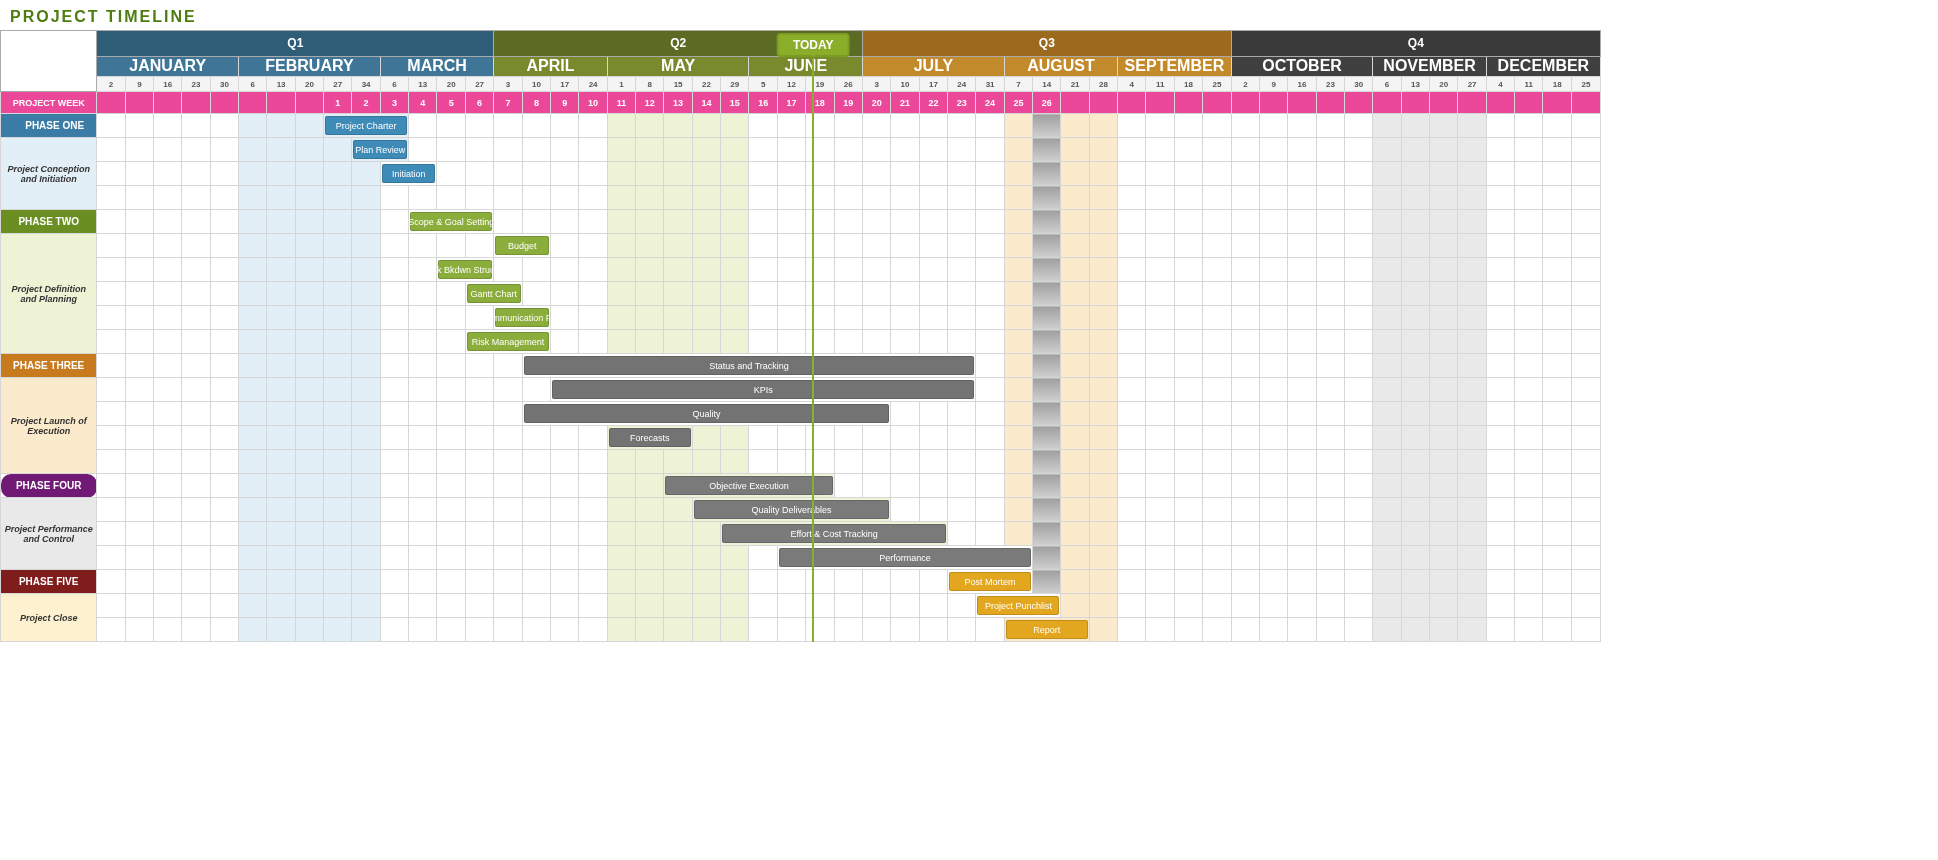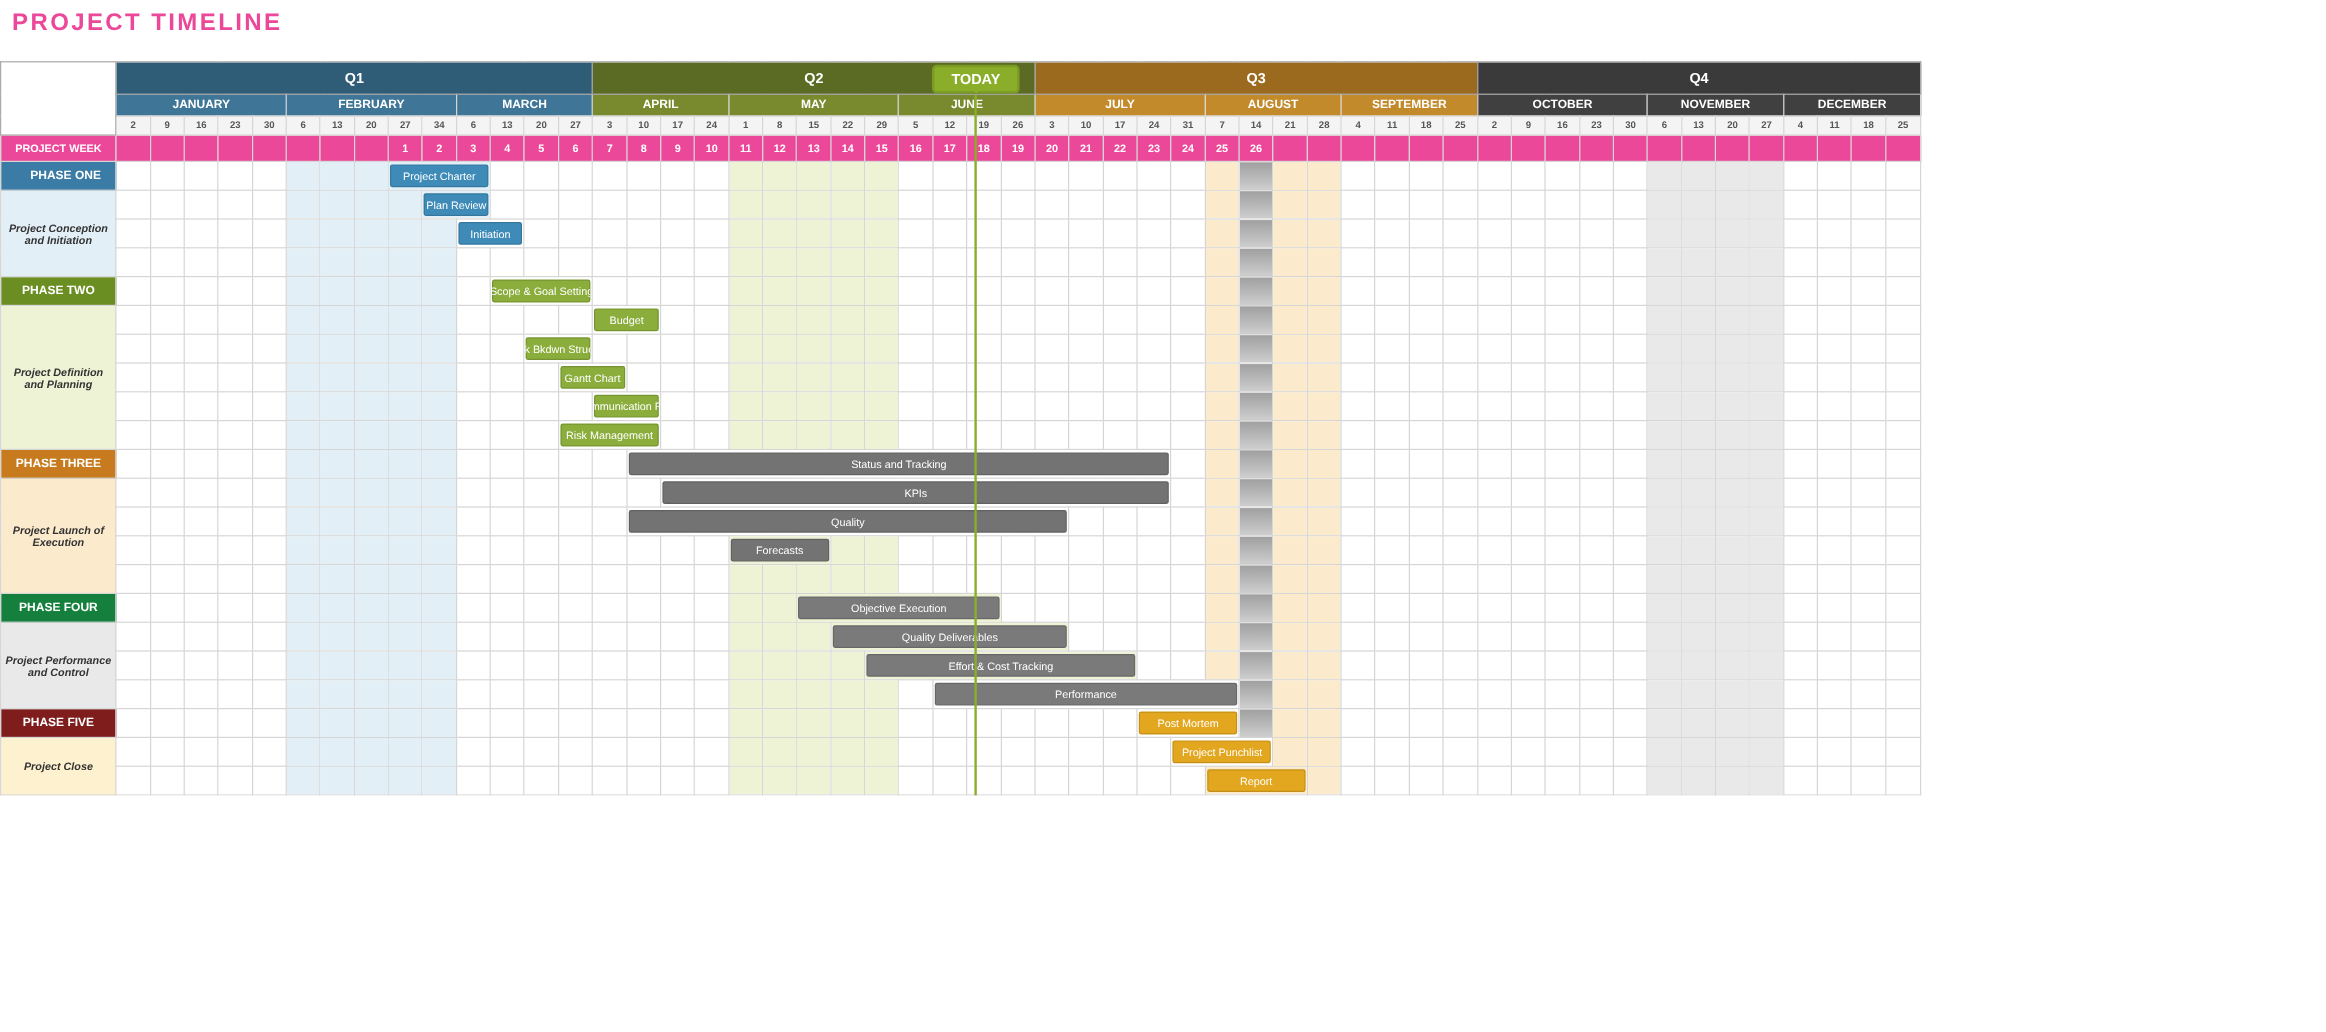--- a/index.html
+++ b/index.html
@@ -1,44 +1,44 @@
 <!DOCTYPE html>
 <html><head>
 <meta charset="utf-8">
 <style>
   * { box-sizing: border-box; margin: 0; padding: 0; }
   body { font-family: Arial, Helvetica, sans-serif; font-size: 10px; background:#fff; color:#333; }
   .root { width:1938px; }
-  .title { font-size:20px; font-weight:bold; color:#ec4899; letter-spacing:2px; padding:8px 10px 20px; }
+  .title { font-size:16px; font-weight:bold; color:#4d7c0f; letter-spacing:2px; padding:8px 10px 4px; }
   .today-marker {
     position:absolute; top:3px; height:24px; padding:3px 14px;
     background:#8aad2a; color:#fff; font-weight:bold; font-size:12px;
     border-radius:4px; border:2px solid #7a9c23; text-align:left;
     transform:translateX(-50%); z-index:50;
   }
   .today-marker::after {
     content:""; position:absolute; left:50%; bottom:-8px; transform:translateX(-50%);
     border:6px solid transparent; border-top-color:#8aad2a;
   }
   .wrap { position:relative; }
   table { border-collapse:collapse; table-layout:fixed; width:1601px; }
   col.rowhdr { width:84px; }
   col.wk { width:24.72px; }
   th, td { border:1px solid #d6d6d6; padding:0; }
   .quarter th { color:#fff; font-weight:bold; font-size:12px; height:24px; border-color:#aaa; }
   .q1 { background:#2f5d78; } .q2 { background:#5c6b23; } .q3 { background:#9c6a1f; } .q4 { background:#3a3a3a; }
-  .month th { color:#fff; font-weight:bold; font-size:10px; height:16px; }
+  .month th { color:#fff; font-weight:bold; font-size:16px; height:16px; }
   .m-q1 { background:#3f7697; } .m-q2 { background:#788a2d;margin-top:48px; } .m-q3 { background:#c28a2a; } .m-q4 { background:#404040; }
   .dates th { height:14px; font-size:8px; color:#555; background:#f4f4f4; }
   .d-q1 { background:#dbeaf3; } .d-q2 { background:#e6ecc8; } .d-q3 { background:#f4e3c5; } .d-q4 { background:#e5e5e5; }
   .rowheader { font-size:8px; font-style:italic; text-align:center; color:#444; background:#fff; padding:2px; }
   .projweek th { background:#ec4899; color:#fff; font-size:9px; font-weight:bold; height:22px; }
   .projweek th.lbl { font-style:normal; }
   .phase-lbl { color:#fff; font-weight:bold; font-size:10px; text-align:center; height:24px; }
-  .ph1 { background:#3a7ca5;padding-left:12px; } .ph2 { background:#6b8e23; } .ph3 { background:#c77b1e; } .ph4 { background:#15803d; } .ph5 { background:#7f1d1d; }
+  .ph1 { background:#3a7ca5;padding-left:12px; } .ph2 { background:#6b8e23; } .ph3 { background:#c77b1e; } .ph4 { background:#701a75;border-radius:10px; } .ph5 { background:#7f1d1d; }
   .desc { font-size:9px; font-style:italic; text-align:center; padding:4px 2px; vertical-align:middle; }
   .desc1 { background:#e3eff6; } .desc2 { background:#eef3d5; } .desc3 { background:#fceacc; } .desc4 { background:#e9e9e9; } .desc5 { background:#fdf1cf; }
   td.cell { height:24px; position:relative; }
   .bar { position:absolute; top:2px; bottom:2px; left:1px; right:1px;
     display:flex; align-items:center; justify-content:center;
     font-size:9px; color:#fff; white-space:nowrap; overflow:hidden; text-overflow:ellipsis;
     border-radius:2px; padding:0 4px; box-shadow: inset 0 0 0 1px rgba(0,0,0,0.15); }
   .bar-blue   { background:#3f8bb8; } .bar-olive  { background:#8aad3b; }
   .bar-orange { background:#737373; } .bar-grey   { background:#7a7a7a; }
   .bar-gold   { background:#e3a71f; }

